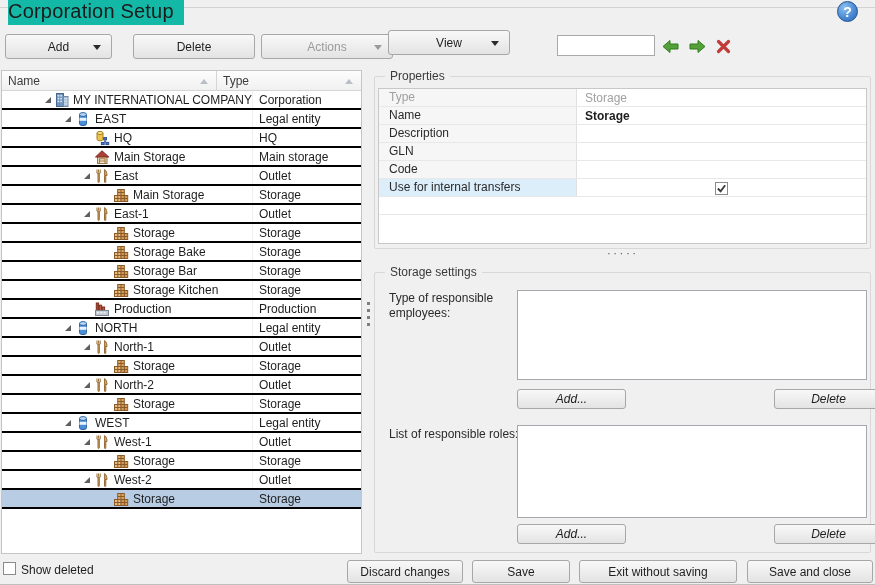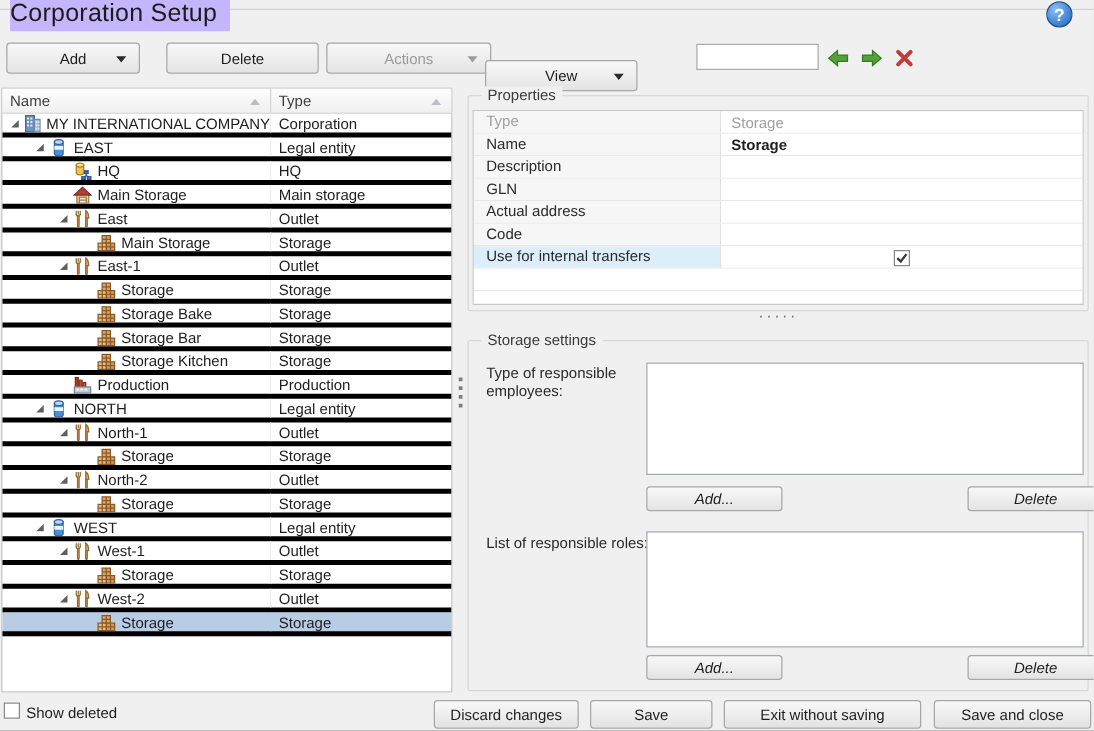--- a/index.html
+++ b/index.html
@@ -4,21 +4,21 @@
 <style>
   * { margin:0; padding:0; box-sizing:border-box; }
   html,body { background:#e8e8e8; }
   .window {
     position:relative; width:875px; height:585px; background:#f0f0f0;
     font-family:"Liberation Sans", sans-serif; font-size:12px; color:#1e1e1e;
     overflow:hidden; border-bottom:1px solid #bfbfbf;
   }
   
   .title-line { position:absolute; left:0; top:7px; width:100%; height:0; border-top:1px solid #d2d2d2; }
-  .page-title { position:absolute; left:8px; top:0; font-size:20px; color:#1b1b1b; background:#c4b5fd; padding:0 10px 2px 0; z-index:2; letter-spacing:0.2px; }
+  .page-title { position:absolute; left:8px; top:0; font-size:20px; color:#1b1b1b; background:#14b8a6; padding:0 10px 2px 0; z-index:2; letter-spacing:0.2px; }
   .help-btn {
     position:absolute; left:837px; top:1px; width:21px; height:21px; border-radius:50%;
     background:radial-gradient(circle at 35% 30%, #8fc0ef, #4a8bd6 55%, #2a62ae);
     border:1px solid #1f4f8f; color:#fff; font-weight:bold; font-size:14px;
     display:flex; align-items:center; justify-content:center; z-index:3; cursor:pointer;
   }
   
   .btn {
     position:absolute; height:25px; border:1px solid #a7a7a7; border-radius:3px;
     background:linear-gradient(180deg,#f8f8f8 0%, #efefef 45%, #e3e3e3 100%);
@@ -31,21 +31,21 @@
   .search-label { position:absolute; left:514px; top:40px; color:#1e1e1e;margin-left:48px; }
   .search-input { position:absolute; left:557px; top:35px; width:98px; height:21px; border:1px solid #a9a9a9; font-family:inherit; font-size:12px; padding:0 4px; background:#fff; }
   .nav-ico { position:absolute; top:39px; width:17px; height:15px; cursor:pointer; }
   
   .tree-panel { position:absolute; left:1px; top:70px; width:361px; height:484px; background:#fff; border:1px solid #c5c5c5; }
   .tree-header { display:flex; height:20px; background:linear-gradient(180deg,#fdfdfd,#f0f0f0); border-bottom:1px solid #d5d5d5; color:#3c3c3c; }
   .th-cell { display:flex; align-items:center; padding:0 6px; position:relative; }
   .th-cell.name { width:215px; border-right:1px solid #d5d5d5; }
   .th-cell.type { flex:1; }
   .sort-arrow { position:absolute; right:8px; top:8px; width:0; height:0; border-left:4px solid transparent; border-right:4px solid transparent; border-bottom:5px solid #b9bec7; }
-  .tree-row { display:flex; height:19px; border-bottom:4px solid #000000; cursor:default; }
+  .tree-row { display:flex; height:19px; border-bottom:2px solid #000000; cursor:default;padding-left:36px; }
   .tree-row.selected { background:#b8cce4; }
   .tree-row .cell { display:flex; align-items:center; overflow:hidden; white-space:nowrap; }
   .name-cell { width:215px; border-right:1px solid #efefef; }
   .tree-row.selected .name-cell { border-right-color:#b8cce4; }
   .type-cell { flex:1; padding-left:6px; }
   .expander { width:14px; display:inline-flex; align-items:center; justify-content:center; }
   .expander::before { content:""; width:0; height:0; border-left:6px solid transparent; border-bottom:6px solid #5f5f5f; }
   .exp-spacer { width:14px; }
   .ticon { width:17px; height:16px; display:inline-flex; margin-right:3px; }
   .ticon svg { width:16px; height:16px; }
@@ -89,21 +89,21 @@
     <span>Add</span>
     <span class="caret"></span>
   </button>
   <button class="btn" style="left:133px; top:34px; width:122px;">
     <span>Delete</span>
   </button>
   <button class="btn disabled" style="left:261px; top:34px; width:132px;">
     <span>Actions</span>
     <span class="caret"></span>
   </button>
-  <button class="btn" style="left:388px; top:48px; width:122px;">
+  <button class="btn" style="left:388px; top:30px; width:122px;">
     <span>View</span>
     <span class="caret"></span>
   </button>
   <span class="search-label">Search:</span>
   <input class="search-input" value="" style="">
   <svg class="nav-ico" style="left:662px;" viewBox="0 0 17 15">
     <path d="M16 5 H8 V1.5 L1 7.5 L8 13.5 V10 H16 Z" fill="#55a038" stroke="#2f7d1e" stroke-width="1"></path>
   </svg>
   <svg class="nav-ico" style="left:689px;" viewBox="0 0 17 15">
     <path d="M1 5 H9 V1.5 L16 7.5 L9 13.5 V10 H1 Z" fill="#55a038" stroke="#2f7d1e" stroke-width="1"></path>
@@ -553,24 +553,20 @@
         </div>
         <div class="prop-row">
           <div class="prop-label">Description</div>
           <div class="prop-value"></div>
         </div>
         <div class="prop-row">
           <div class="prop-label">GLN</div>
           <div class="prop-value"></div>
         </div>
         <div class="prop-row">
-          <div class="prop-label">Actual address</div>
-          <div class="prop-value"></div>
-        </div>
-        <div class="prop-row">
           <div class="prop-label">Code</div>
           <div class="prop-value"></div>
         </div>
         <div class="prop-row hl">
           <div class="prop-label">Use for internal transfers</div>
           <div class="prop-value center">
             <span class="cb">
               <svg width="11" height="11" viewBox="0 0 12 12">
                 <path d="M2 6 L5 9 L10 2.5" fill="none" stroke="#3a3a3a" stroke-width="2"></path>
               </svg>

